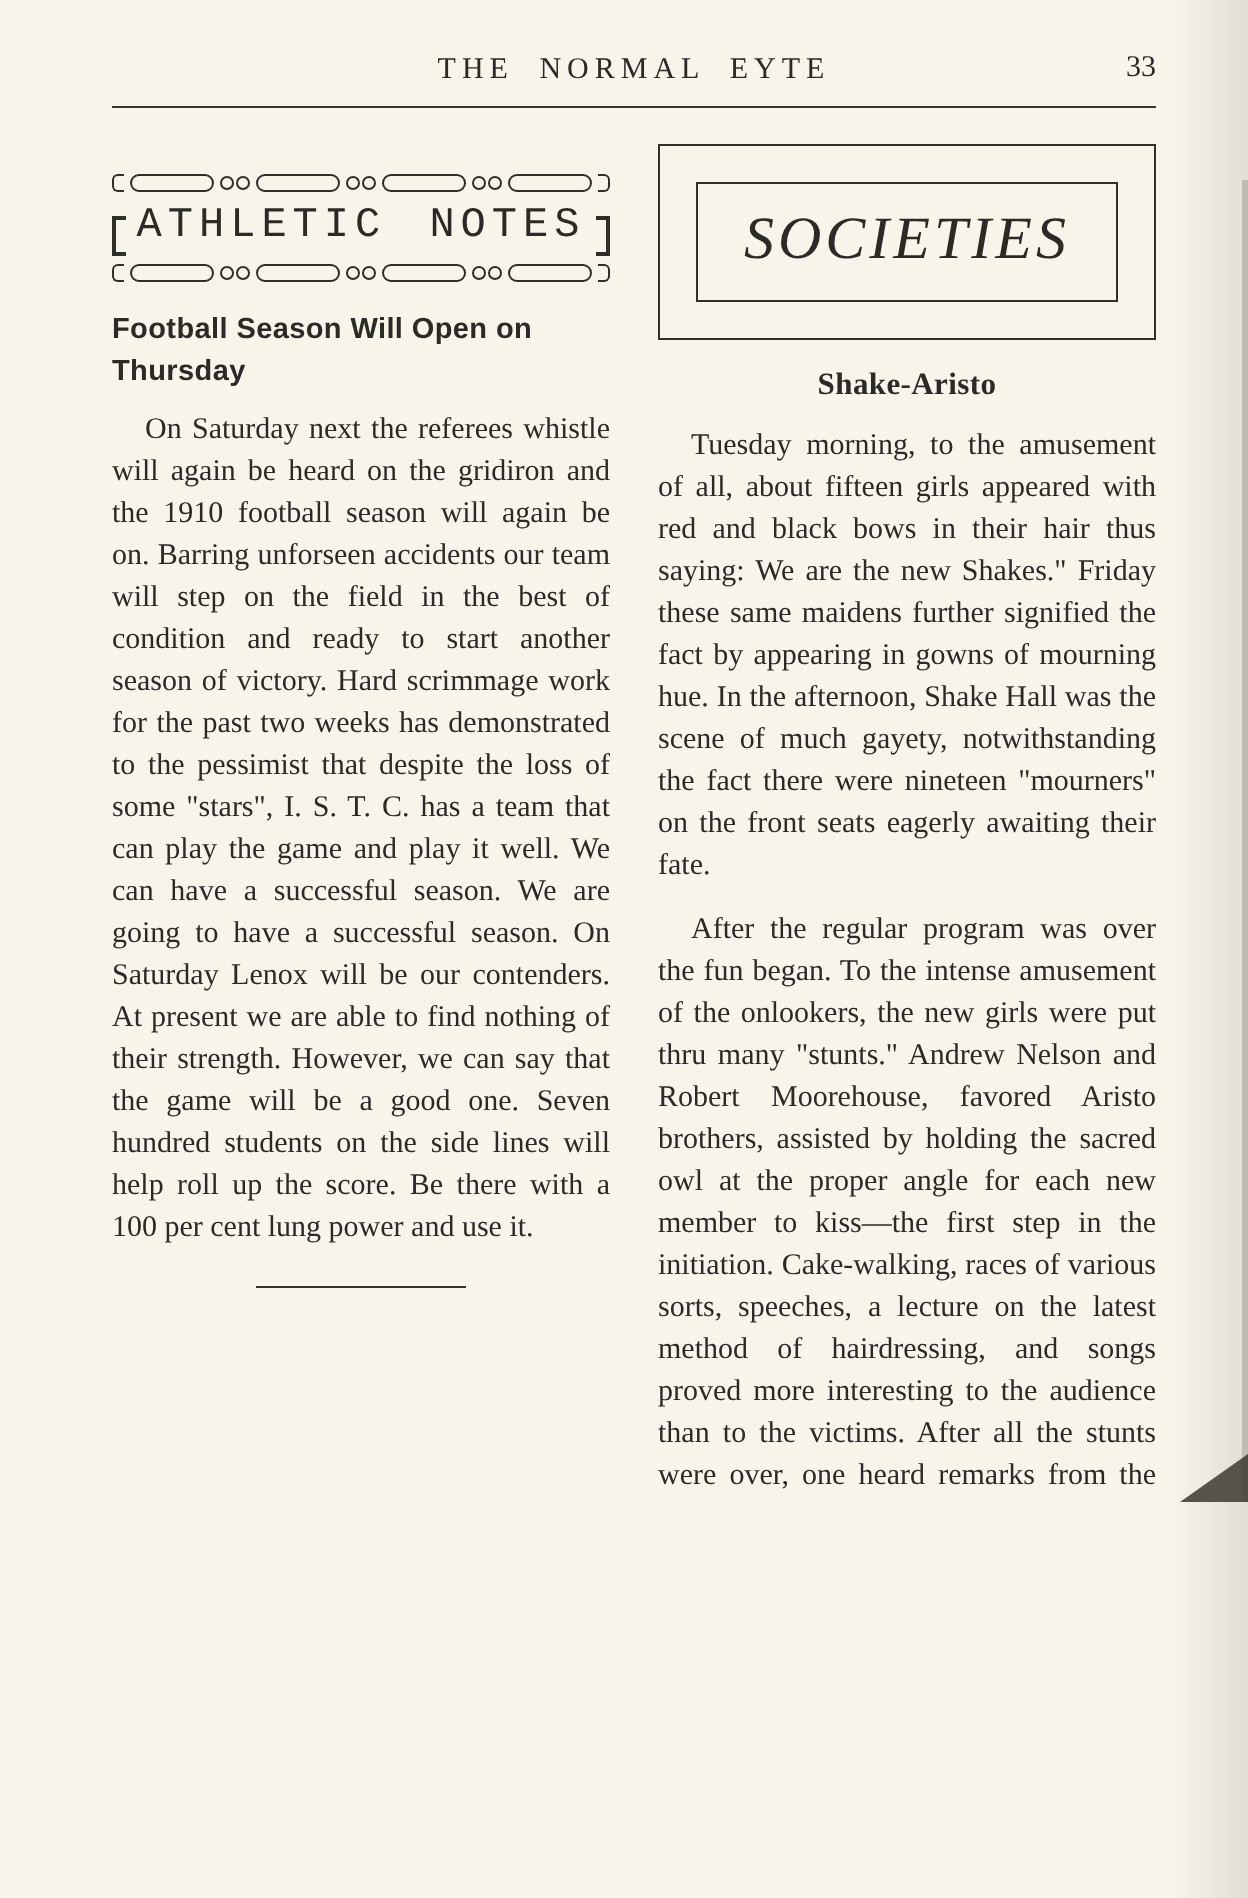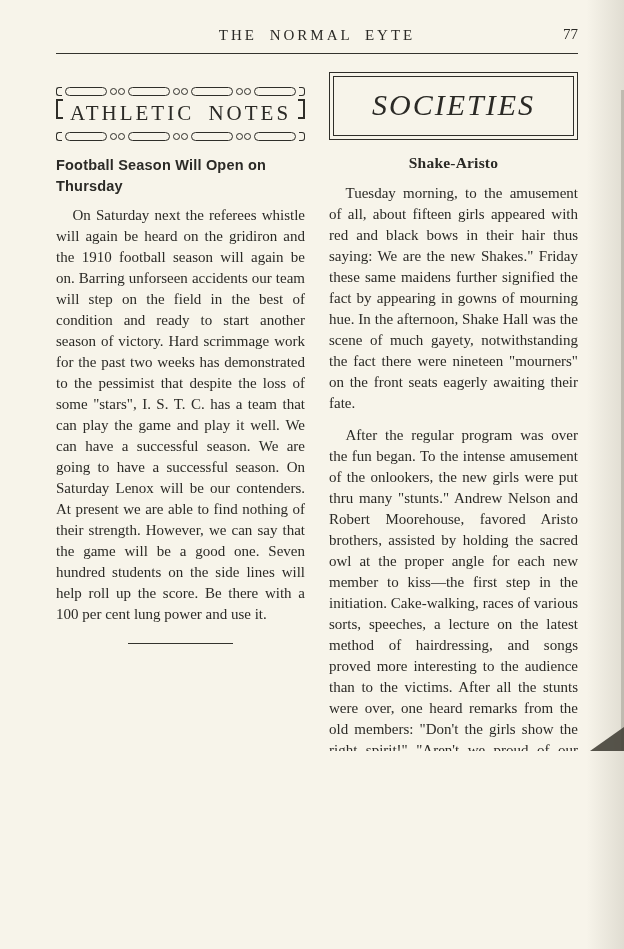--- a/index.html
+++ b/index.html
@@ -46,21 +46,21 @@
   }
   .chain .hook.left  { border-right: none; border-radius: 3px 0 0 3px; }
   .chain .hook.right { border-left: none;  border-radius: 0 3px 3px 0; }
   .chain .link {
     flex: 1; height: 7px; border: 1.5px solid #2f2e29; border-radius: 5px;
   }
   .chain .dotpair { display: flex; gap: 1px; }
   .chain .dot {
     width: 5px; height: 5px; border: 1.2px solid #2f2e29; border-radius: 50%;
   }
-  .athletic-row { display: flex; align-items: flex-start; margin: 3px 0; }
+  .athletic-row { display: flex; align-items: flex-end; margin: 3px 0; font-family: Liberation Mono, monospace; }
   .bracket {
     width: 7px; height: 20px; box-sizing: border-box;
   }
   .bracket.left  { border: 2px solid #2f2e29; border-right: none; }
   .bracket.right { border: 2px solid #2f2e29; border-left: none; }
   .athletic-title {
     flex: 1; text-align: center;
     font-size: 21px; letter-spacing: 3px; word-spacing: 6px;
   }
 
@@ -75,21 +75,21 @@
   }
 
   .short-rule {
     border: none; border-top: 1.2px solid #34332e;
     width: 105px; margin: 18px auto 14px auto;
   }
   .ad { font-size: 14.5px; line-height: 1.26; }
 
   
   .societies-box {
-    border: 1.6px solid #2f2e29; padding: 3px; margin: 2px 0 12px 0;
+    border: 1.6px solid #2f2e29; padding: 18px; margin: 2px 0 12px 0;
     background: transparent;
   }
   .societies-inner {
     border: 1.2px solid #2f2e29; text-align: center; padding: 7px 0 9px 0;
   }
   .societies-title {
     font-style: italic; font-size: 30px; letter-spacing: 2px;
   }
 
   
@@ -105,21 +105,21 @@
     background: rgba(90,85,70,0.25);
   }
 </style>
 </head>
 <body>
 
 <div class="page">
 
   <div class="masthead">
     <h1 class="title">THE NORMAL EYTE</h1>
-    <span class="pagenum">77</span>
+    <span class="pagenum">33</span>
   </div>
   <hr class="header-rule">
 
   <div class="columns">
 
     <div class="col">
 
       <div class="athletic-box">
         <div class="chain">
           <span class="hook left"></span>

